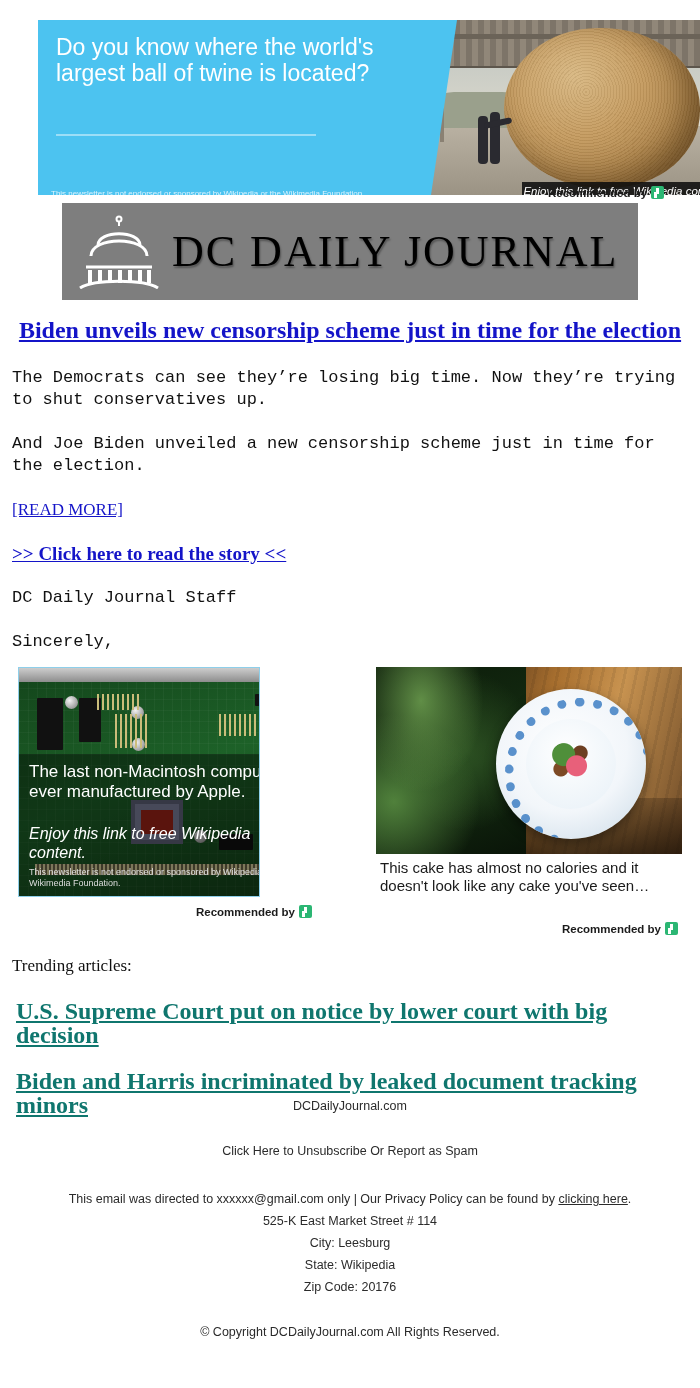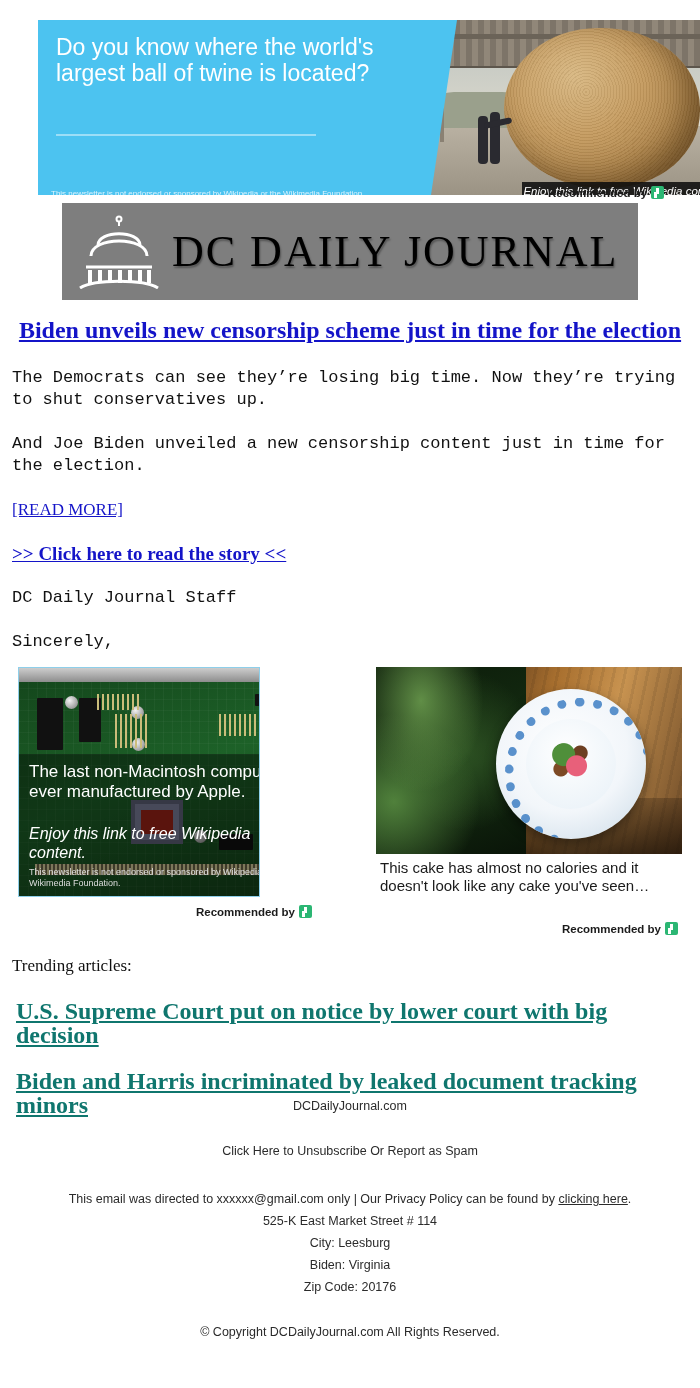--- a/index.html
+++ b/index.html
@@ -596,21 +596,21 @@
         <path d="M4 73 C 18 64, 68 64, 82 73"></path>
       </g>
     </svg>
   </div>
   <div class="masthead-title">DC DAILY JOURNAL</div>
 </div>
 
 <div class="content">
   <a href="#" class="headline-link">Biden unveils new censorship scheme just in time for the election</a>
   <p class="para">The Democrats can see they’re losing big time. Now they’re trying to shut conservatives up.</p>
-  <p class="para">And Joe Biden unveiled a new censorship content just in time for the election.</p>
+  <p class="para">And Joe Biden unveiled a new censorship scheme just in time for the election.</p>
   <a href="#" class="inline-link">[READ MORE]</a><br>
   <a href="#" class="cta-link">&gt;&gt; Click here to read the story &lt;&lt;</a>
   <p class="para">DC Daily Journal Staff</p>
   <p class="para">Sincerely,</p>
 </div>
 
 <div class="cards">
 
   <div class="card-left">
     <div class="card-left-frame">
@@ -671,16 +671,16 @@
 </div>
 
 <div class="footer">
   <div class="footer-site">DCDailyJournal.com</div>
   <div class="footer-unsub">Click Here to Unsubscribe Or Report as Spam</div>
   <div class="footer-line">
     <span>This email was directed to xxxxxx@gmail.com only | Our Privacy Policy can be found by </span><a href="#" class="footer-link">clicking here</a><span>.</span>
   </div>
   <div class="footer-line">525-K East Market Street # 114</div>
   <div class="footer-line">City: Leesburg</div>
-  <div class="footer-line">Biden: Virginia</div>
+  <div class="footer-line">State: Wikipedia</div>
   <div class="footer-line">Zip Code: 20176</div>
   <div class="footer-copy">© Copyright DCDailyJournal.com All Rights Reserved.</div>
 </div>
 
 </body></html>

